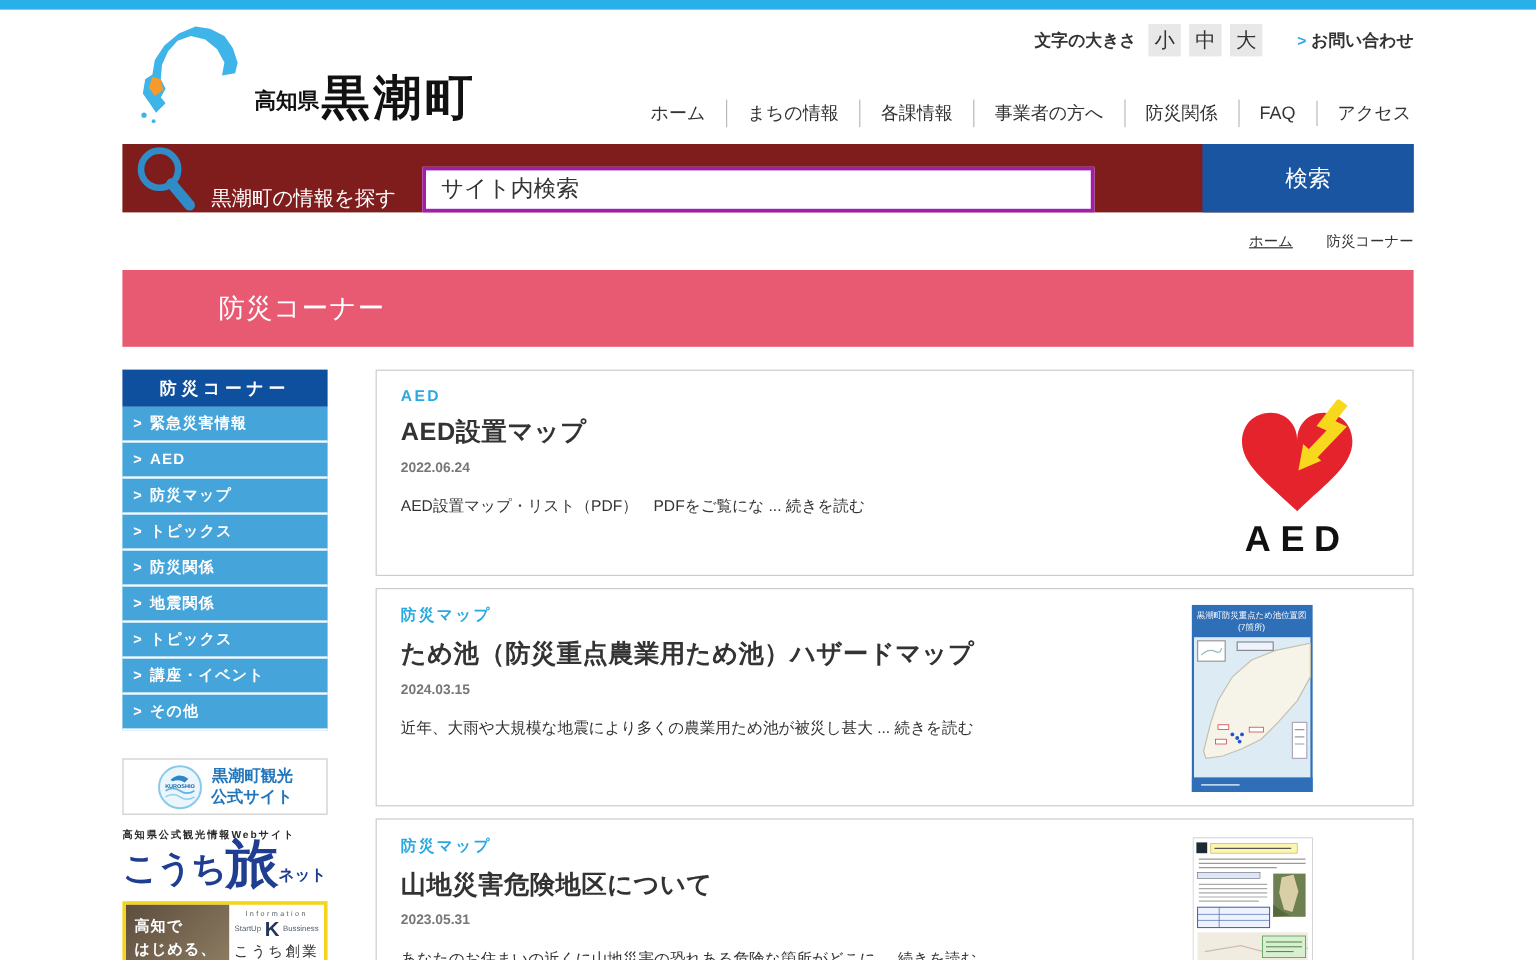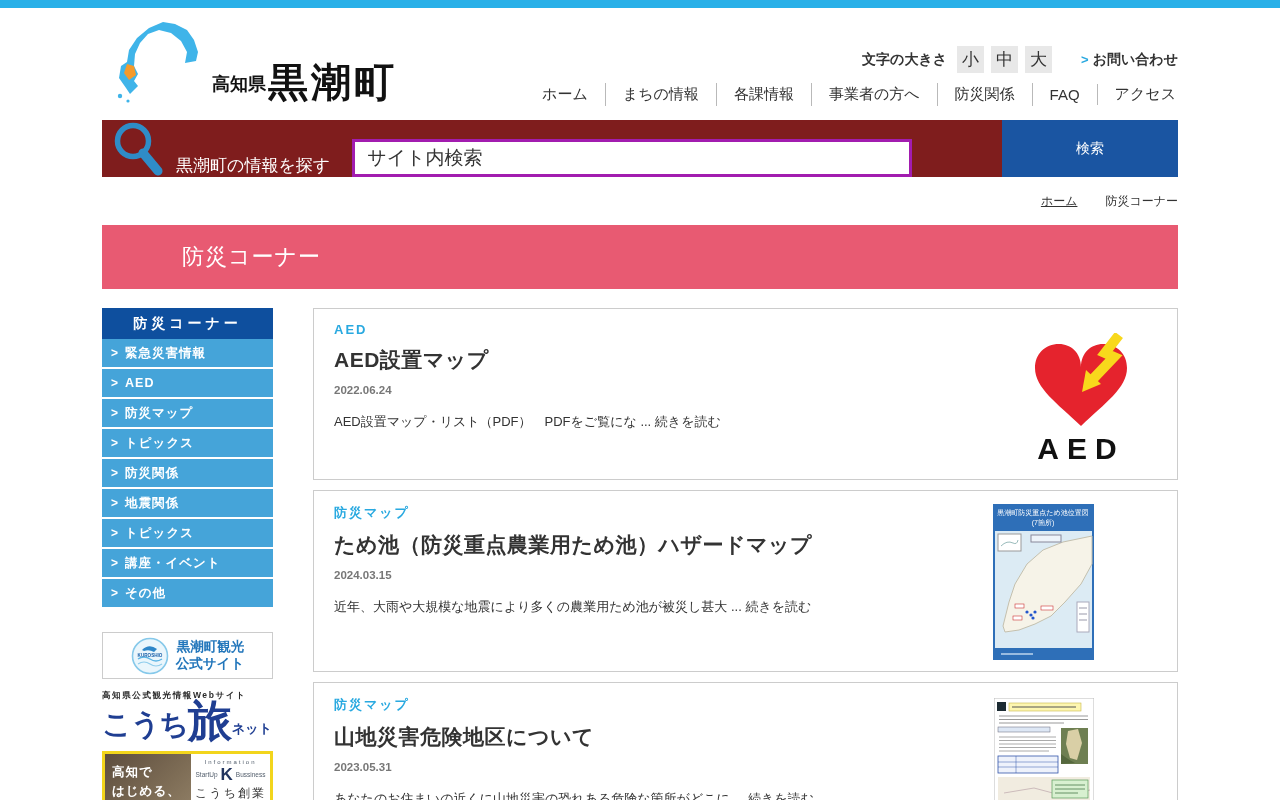--- a/index.html
+++ b/index.html
@@ -9,42 +9,42 @@
     position:relative;
   }
   .topbar{height:8px;background:#29b0e8;width:100%;}
   .page{width:1076px;margin:0 auto;position:relative;}
 
   
   header{height:112px;position:relative;}
   .logo{position:absolute;left:12px;top:8px;display:flex;align-items:flex-end;cursor:pointer;}
   .logo .pref{font-size:18px;font-weight:bold;color:#111;padding:0 2px 8px 4px;}
   .logo .town{font-size:40px;font-weight:bold;color:#111;letter-spacing:3px;line-height:1;padding-bottom:2px;}
-  .utility{position:absolute;top:38px;right:0;display:flex;align-items:center;}
+  .utility{position:absolute;top:12px;right:0;display:flex;align-items:center;}
   .fs-label{font-size:14px;font-weight:bold;color:#333;margin-right:10px;}
   .fs-btn{width:27px;height:27px;background:#e8e8e8;border:none;font-size:17px;color:#333;
     display:flex;align-items:center;justify-content:center;margin-right:7px;cursor:pointer;
     font-family:"Liberation Sans",sans-serif;}
   .contact{margin-left:22px;font-size:14px;font-weight:bold;color:#333;text-decoration:none;
     display:flex;align-items:center;gap:4px;cursor:pointer;}
   .contact .arrow{color:#29a9e0;font-weight:bold;font-size:13px;}
   nav{position:absolute;right:0;bottom:14px;}
   nav ul{list-style:none;margin:0;padding:0;display:flex;align-items:center;}
   nav li{font-size:15px;color:#333;padding:2px 17px;border-right:1px solid #b9b9b9;cursor:pointer;white-space:nowrap;}
   nav li:last-child{border-right:none;padding-right:2px;}
 
   
   .search-band{height:57px;background:#7f1d1d;display:flex;align-items:flex-end;position:relative;}
   .mag{margin-left:6px;flex:none;}
   .search-lead{color:#fff;font-size:17px;margin-left:6px;white-space:nowrap;}
   .search-input{width:560px;height:38px;margin-left:22px;border:3px solid #a21caf;font-size:19px;
     padding:0 12px;color:#333;font-family:"Liberation Sans",sans-serif;box-sizing:border-box;}
   .search-input::placeholder{color:#333;opacity:1;}
   .search-btn{position:absolute;right:0;top:0;width:176px;height:57px;background:#1a55a2;color:#fff;
-    font-size:14px;border:none;cursor:pointer;font-family:"Liberation Sans",sans-serif;}
+    font-size:19px;border:none;cursor:pointer;font-family:"Liberation Sans",sans-serif;}
 
   
   .breadcrumb{display:flex;justify-content:flex-end;align-items:center;gap:28px;font-size:12px;
     color:#333;margin-top:16px;height:16px;}
   .breadcrumb .bc-link{color:#333;text-decoration:underline;cursor:pointer;}
   .page-banner{margin-top:16px;height:64px;background:#e85a72;display:flex;align-items:center;}
   .page-banner h1{color:#fff;font-size:22px;font-weight:normal;margin:0 0 0 80px;letter-spacing:1px;}
 
   
   .main{display:flex;margin-top:19px;gap:40px;align-items:flex-start;}

